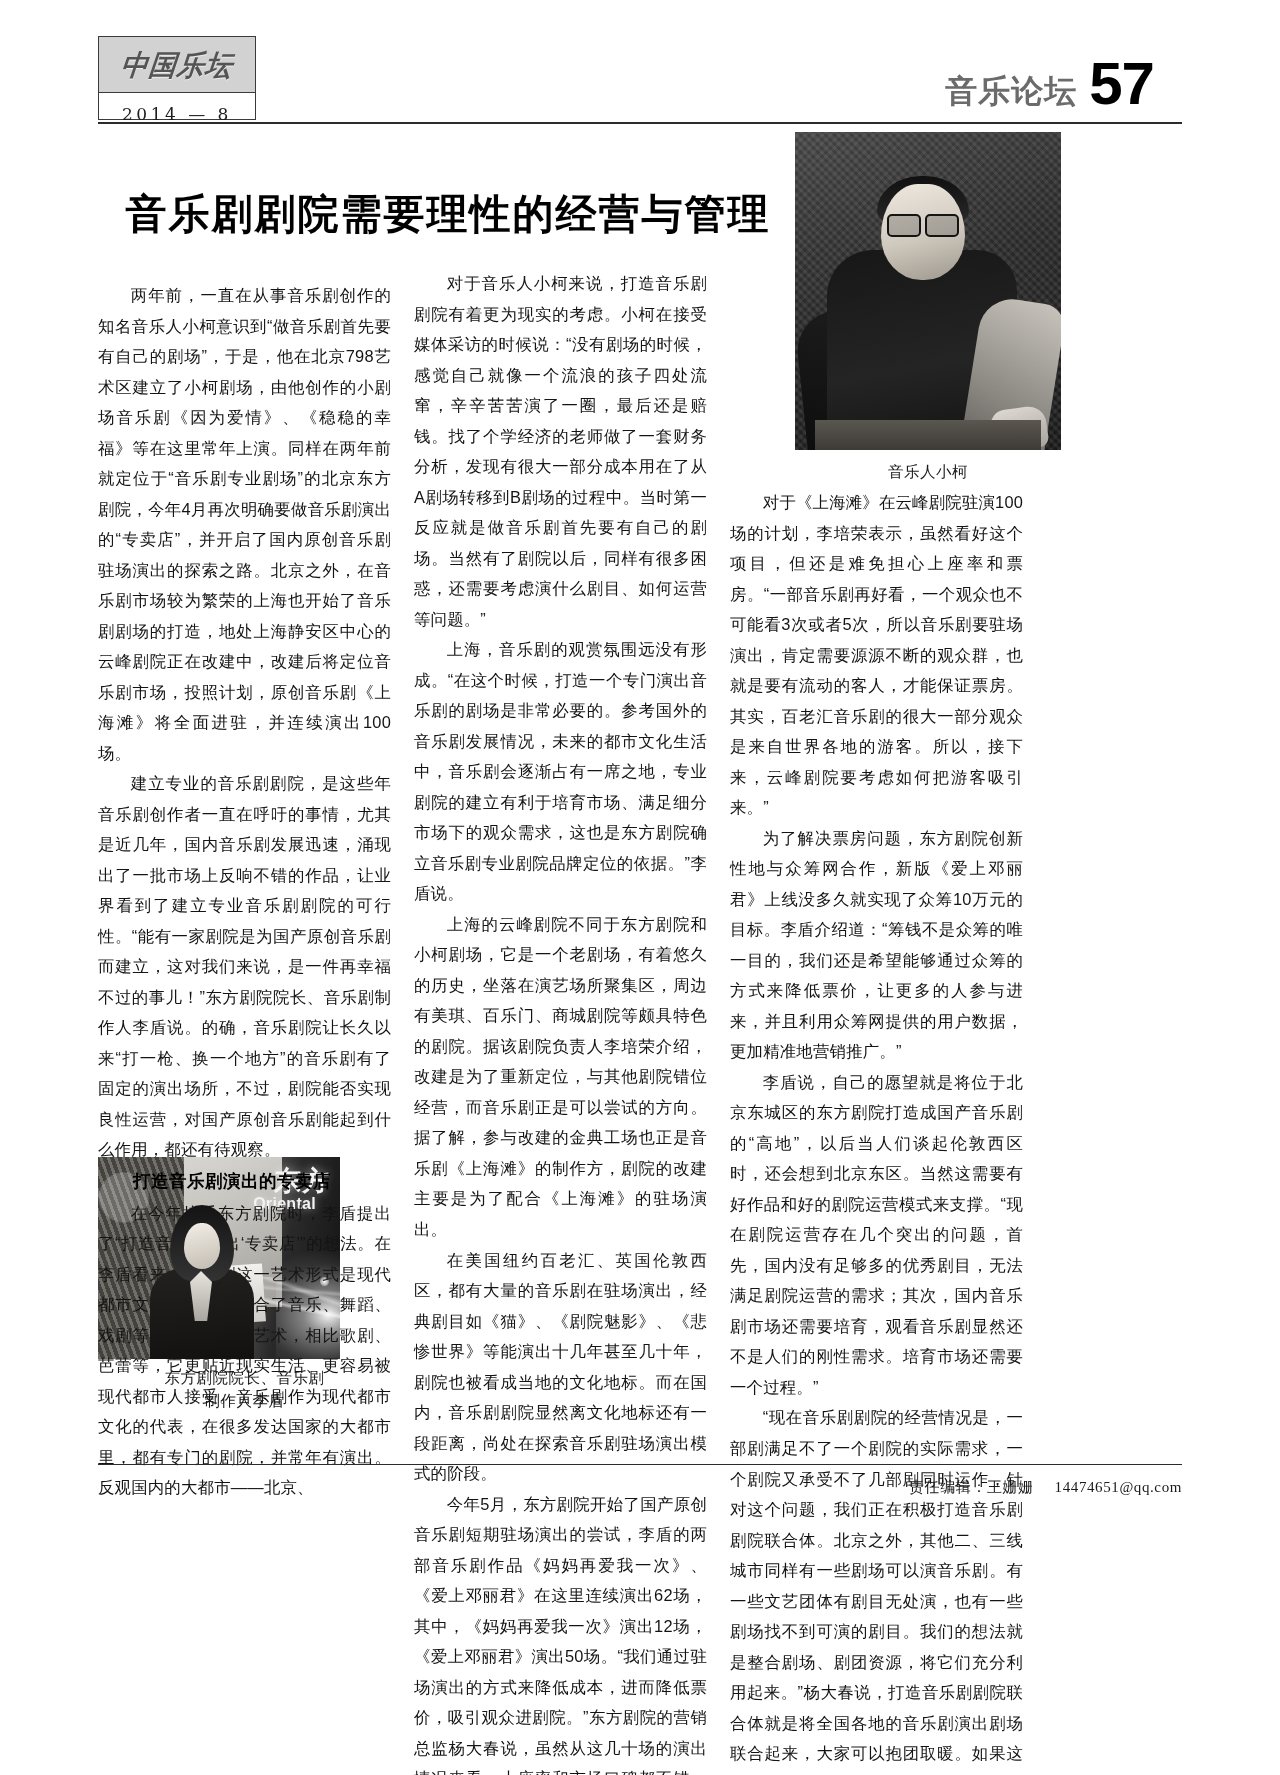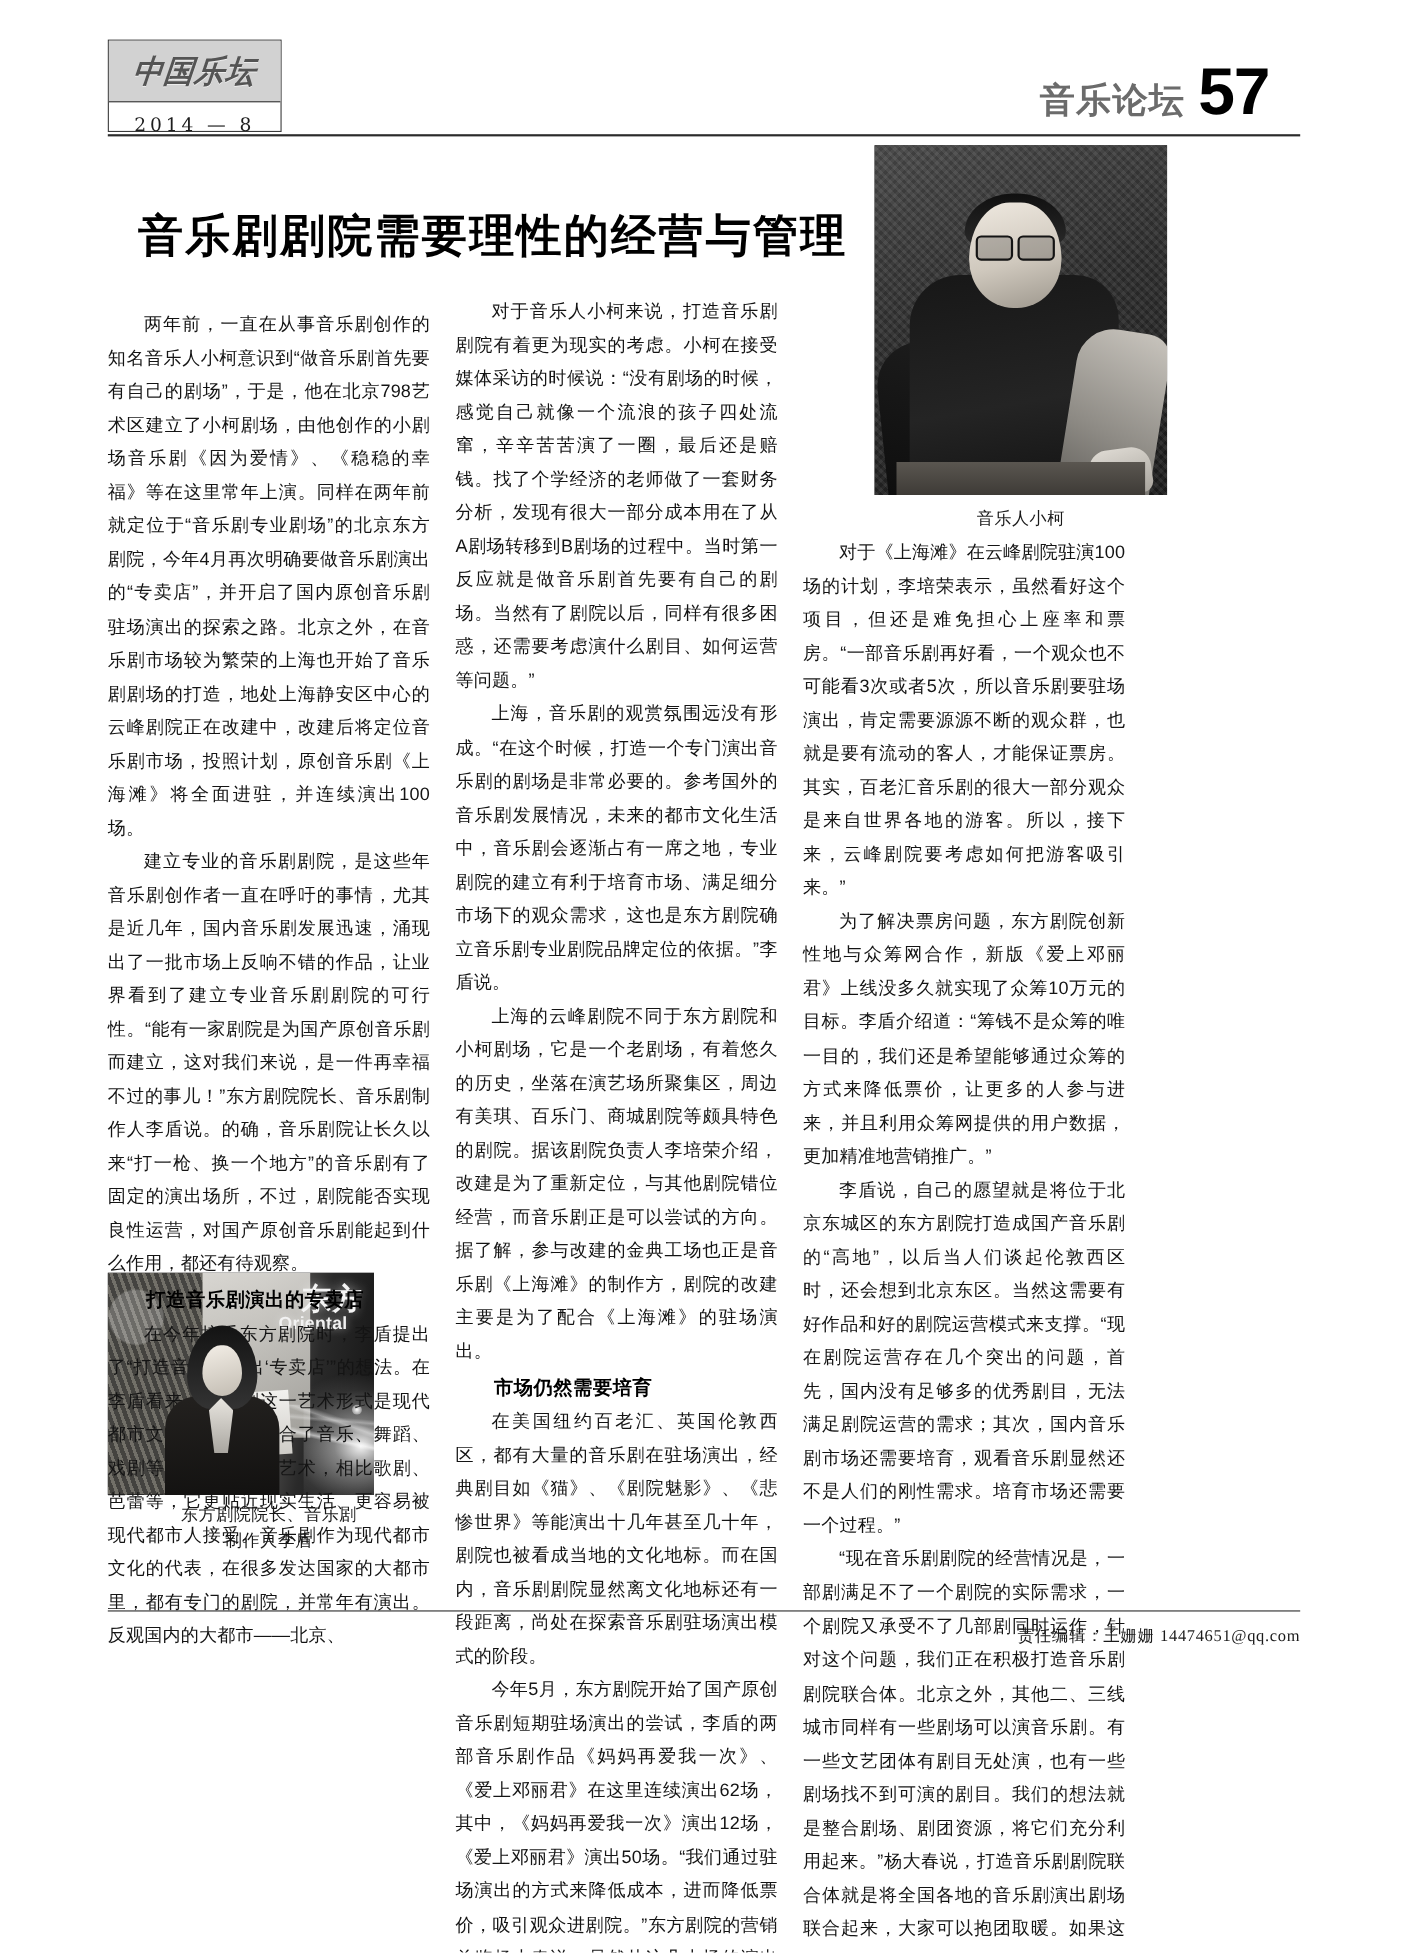--- a/index.html
+++ b/index.html
@@ -266,20 +266,21 @@
   .rule-bottom{
     position:absolute;left:98px;right:98px;top:1464px;
     height:0;border-top:1.6px solid #2b2b2b;
   }
   .footer{
     position:absolute;right:98px;top:1478px;
     font-size:15px;color:#1a1a1a;letter-spacing:.6px;
   }
   .footer .email{
     font-family:"Liberation Serif","DejaVu Serif",serif;
+    margin-left:16px;
     text-align:center;
   }
 </style>
 </head>
 <body>
 
 <div class="page">
 
   <div class="masthead">
 
@@ -337,21 +338,20 @@
     <p>两年前，一直在从事音乐剧创作的知名音乐人小柯意识到“做音乐剧首先要有自己的剧场”，于是，他在北京798艺术区建立了小柯剧场，由他创作的小剧场音乐剧《因为爱情》、《稳稳的幸福》等在这里常年上演。同样在两年前就定位于“音乐剧专业剧场”的北京东方剧院，今年4月再次明确要做音乐剧演出的“专卖店”，并开启了国内原创音乐剧驻场演出的探索之路。北京之外，在音乐剧市场较为繁荣的上海也开始了音乐剧剧场的打造，地处上海静安区中心的云峰剧院正在改建中，改建后将定位音乐剧市场，投照计划，原创音乐剧《上海滩》将全面进驻，并连续演出100场。</p>
     <p>建立专业的音乐剧剧院，是这些年音乐剧创作者一直在呼吁的事情，尤其是近几年，国内音乐剧发展迅速，涌现出了一批市场上反响不错的作品，让业界看到了建立专业音乐剧剧院的可行性。“能有一家剧院是为国产原创音乐剧而建立，这对我们来说，是一件再幸福不过的事儿！”东方剧院院长、音乐剧制作人李盾说。的确，音乐剧院让长久以来“打一枪、换一个地方”的音乐剧有了固定的演出场所，不过，剧院能否实现良性运营，对国产原创音乐剧能起到什么作用，都还有待观察。</p>
     <p class="subhead">打造音乐剧演出的专卖店</p>
     <p>在今年接手东方剧院时，李盾提出了“打造音乐剧演出‘专卖店’”的想法。在李盾看来，音乐剧这一艺术形式是现代都市文化的产物，集合了音乐、舞蹈、戏剧等多种舞台表演艺术，相比歌剧、芭蕾等，它更贴近现实生活、更容易被现代都市人接受。音乐剧作为现代都市文化的代表，在很多发达国家的大都市里，都有专门的剧院，并常年有演出。反观国内的大都市——北京、</p>
   </div>
 
   <div class="col" id="col2">
     <p>对于音乐人小柯来说，打造音乐剧剧院有着更为现实的考虑。小柯在接受媒体采访的时候说：“没有剧场的时候，感觉自己就像一个流浪的孩子四处流窜，辛辛苦苦演了一圈，最后还是赔钱。找了个学经济的老师做了一套财务分析，发现有很大一部分成本用在了从A剧场转移到B剧场的过程中。当时第一反应就是做音乐剧首先要有自己的剧场。当然有了剧院以后，同样有很多困惑，还需要考虑演什么剧目、如何运营等问题。”</p>
     <p>上海，音乐剧的观赏氛围远没有形成。“在这个时候，打造一个专门演出音乐剧的剧场是非常必要的。参考国外的音乐剧发展情况，未来的都市文化生活中，音乐剧会逐渐占有一席之地，专业剧院的建立有利于培育市场、满足细分市场下的观众需求，这也是东方剧院确立音乐剧专业剧院品牌定位的依据。”李盾说。</p>
     <p>上海的云峰剧院不同于东方剧院和小柯剧场，它是一个老剧场，有着悠久的历史，坐落在演艺场所聚集区，周边有美琪、百乐门、商城剧院等颇具特色的剧院。据该剧院负责人李培荣介绍，改建是为了重新定位，与其他剧院错位经营，而音乐剧正是可以尝试的方向。据了解，参与改建的金典工场也正是音乐剧《上海滩》的制作方，剧院的改建主要是为了配合《上海滩》的驻场演出。</p>
-    <p class="subhead">市场仍然需要培育</p>
     <p>在美国纽约百老汇、英国伦敦西区，都有大量的音乐剧在驻场演出，经典剧目如《猫》、《剧院魅影》、《悲惨世界》等能演出十几年甚至几十年，剧院也被看成当地的文化地标。而在国内，音乐剧剧院显然离文化地标还有一段距离，尚处在探索音乐剧驻场演出模式的阶段。</p>
     <p>今年5月，东方剧院开始了国产原创音乐剧短期驻场演出的尝试，李盾的两部音乐剧作品《妈妈再爱我一次》、《爱上邓丽君》在这里连续演出62场，其中，《妈妈再爱我一次》演出12场，《爱上邓丽君》演出50场。“我们通过驻场演出的方式来降低成本，进而降低票价，吸引观众进剧院。”东方剧院的营销总监杨大春说，虽然从这几十场的演出情况来看，上座率和市场口碑都不错，但是要是长久演下去，首先需要解决票房问题，这一点现行的票务体系显然解决不了。</p>
   </div>
 
   <div class="col" id="col3">
     <p>对于《上海滩》在云峰剧院驻演100场的计划，李培荣表示，虽然看好这个项目，但还是难免担心上座率和票房。“一部音乐剧再好看，一个观众也不可能看3次或者5次，所以音乐剧要驻场演出，肯定需要源源不断的观众群，也就是要有流动的客人，才能保证票房。其实，百老汇音乐剧的很大一部分观众是来自世界各地的游客。所以，接下来，云峰剧院要考虑如何把游客吸引来。”</p>
     <p>为了解决票房问题，东方剧院创新性地与众筹网合作，新版《爱上邓丽君》上线没多久就实现了众筹10万元的目标。李盾介绍道：“筹钱不是众筹的唯一目的，我们还是希望能够通过众筹的方式来降低票价，让更多的人参与进来，并且利用众筹网提供的用户数据，更加精准地营销推广。”</p>
     <p>李盾说，自己的愿望就是将位于北京东城区的东方剧院打造成国产音乐剧的“高地”，以后当人们谈起伦敦西区时，还会想到北京东区。当然这需要有好作品和好的剧院运营模式来支撑。“现在剧院运营存在几个突出的问题，首先，国内没有足够多的优秀剧目，无法满足剧院运营的需求；其次，国内音乐剧市场还需要培育，观看音乐剧显然还不是人们的刚性需求。培育市场还需要一个过程。”</p>
     <p>“现在音乐剧剧院的经营情况是，一部剧满足不了一个剧院的实际需求，一个剧院又承受不了几部剧同时运作，针对这个问题，我们正在积极打造音乐剧剧院联合体。北京之外，其他二、三线城市同样有一些剧场可以演音乐剧。有一些文艺团体有剧目无处演，也有一些剧场找不到可演的剧目。我们的想法就是整合剧场、剧团资源，将它们充分利用起来。”杨大春说，打造音乐剧剧院联合体就是将全国各地的音乐剧演出剧场联合起来，大家可以抱团取暖。如果这个可以实现，对音乐剧的创作和演出都非常有意义。</p>
   </div>

